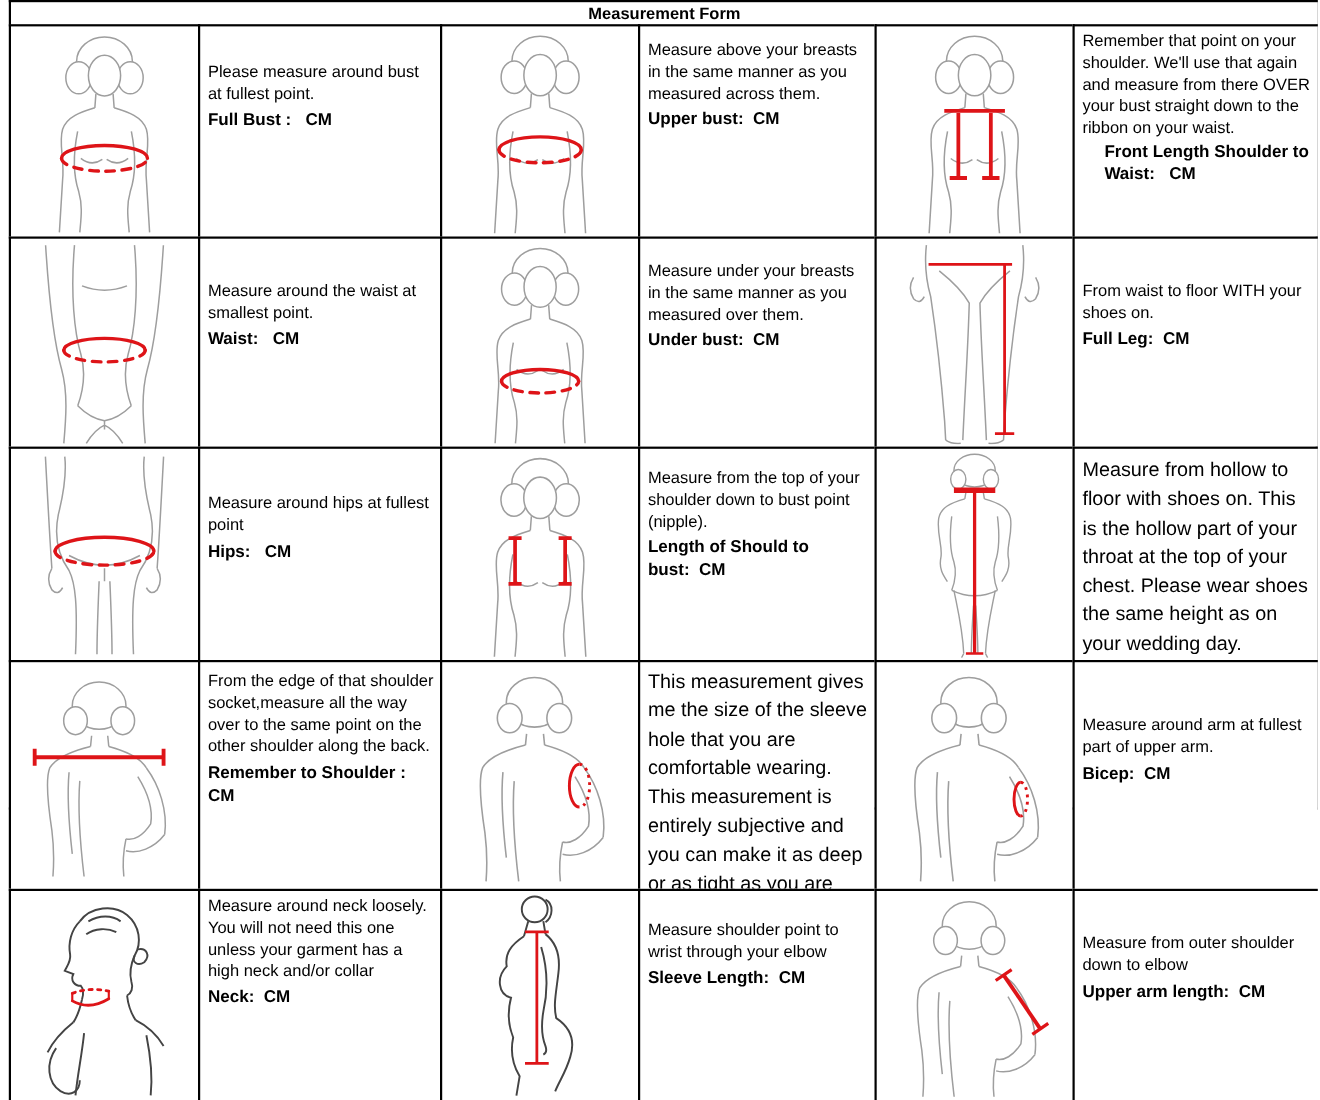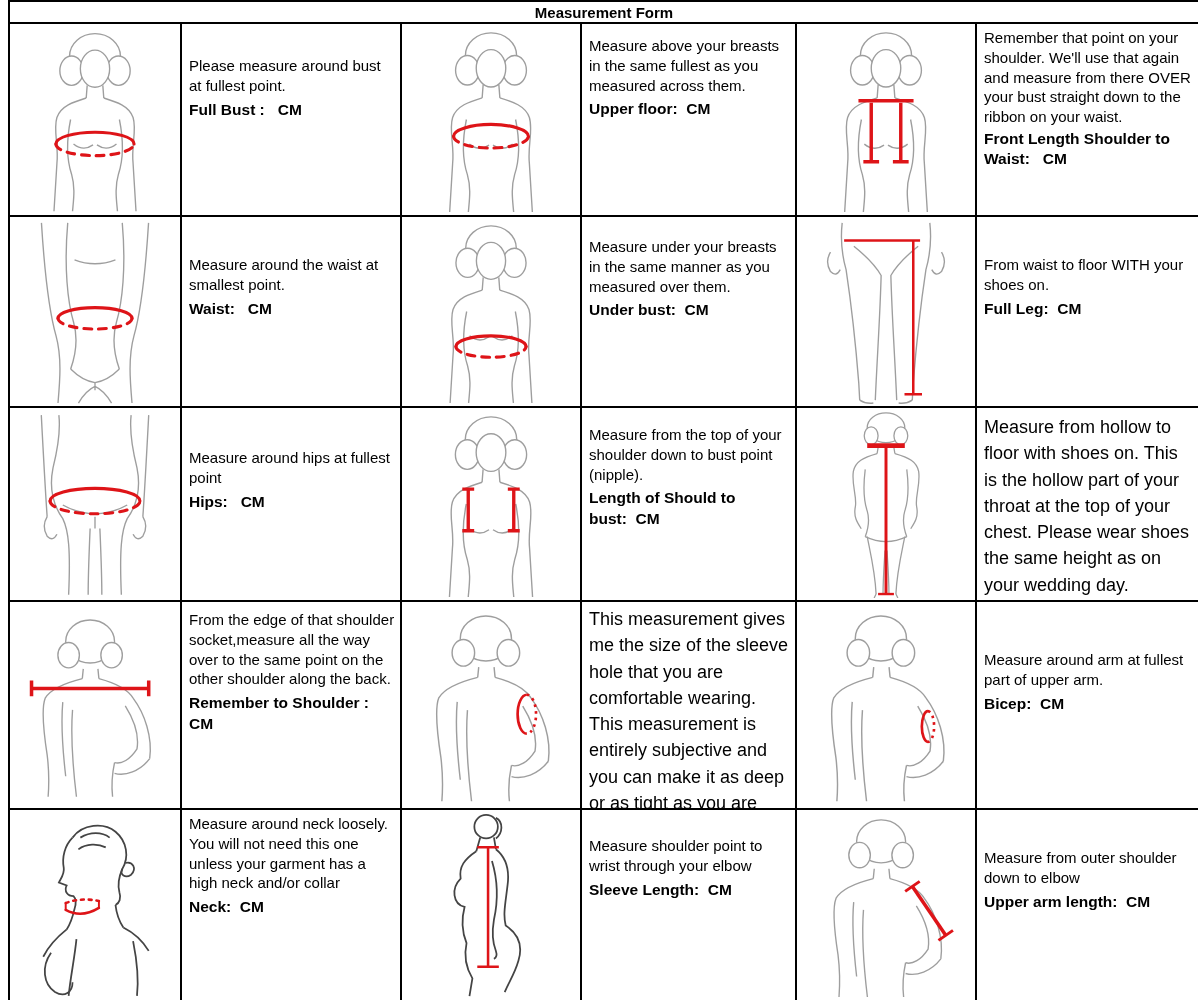--- a/index.html
+++ b/index.html
@@ -10,21 +10,21 @@
         grid-template-rows:22px 193px 191px 194px 208px 192px;
         border-right:2px solid #000;border-bottom:2px solid #000;box-sizing:border-box;}
   .cell{border-left:2px solid #000;border-top:2px solid #000;box-sizing:border-box;overflow:hidden;background:#fff;}
   .titlebar{grid-column:1 / span 6;display:flex;align-items:center;justify-content:center;
             font-weight:bold;font-size:15px;}
   .fig{display:flex;align-items:center;justify-content:center;}
   .fig svg{display:block;}
   .text{padding:2px 5px 2px 7px;font-size:15px;line-height:1.32;}
   .text .desc{white-space:pre-wrap;}
   .text .label{font-weight:bold;margin-top:4px;white-space:pre-wrap;font-size:15.5px;}
-  .text.tightlabel .label{margin-top:2px;}
+  .text.tightlabel .label{margin-top:2px;margin-left:20px;}
   .text.small .desc{font-size:18px;line-height:1.46;}
 </style>
 </head>
 <body>
 
 <svg width="0" height="0" style="position:absolute">
 <defs>
   <g id="womanFront" stroke="#9e9e9e" fill="none" stroke-width="1.4">
     <ellipse cx="85" cy="30" rx="26" ry="23" fill="#fff"></ellipse>
     <ellipse cx="61" cy="45" rx="12" ry="15" fill="#fff"></ellipse>
@@ -130,22 +130,22 @@
   <div class="cell fig">
     <svg width="174" height="187" viewBox="0 0 170 190">
       <use href="#womanFront"></use>
       <g stroke="#de1418" fill="none" stroke-width="3.2" stroke-linecap="round">
         <path d="M47,112 A38,12 0 0 1 123,112"></path>
         <path d="M47,112 A38,12 0 0 0 123,112" stroke-dasharray="8 7"></path>
       </g>
     </svg>
   </div>
   <div class="cell text" style="padding-top:12px">
-    <div class="desc">Measure above your breasts in the same fullest as you measured across them.</div>
-    <div class="label">Upper floor:  CM</div>
+    <div class="desc">Measure above your breasts in the same manner as you measured across them.</div>
+    <div class="label">Upper bust:  CM</div>
   </div>
   <div class="cell fig">
     <svg width="174" height="187" viewBox="0 0 170 190">
       <use href="#womanFront"></use>
       <g stroke="#de1418" fill="none" stroke-width="3.5">
         <path d="M57,76 L113,76"></path>
         <path d="M70,78 L70,138 M100,78 L100,138"></path>
         <path d="M62,138 L78,138 M92,138 L108,138"></path>
       </g>
     </svg>

